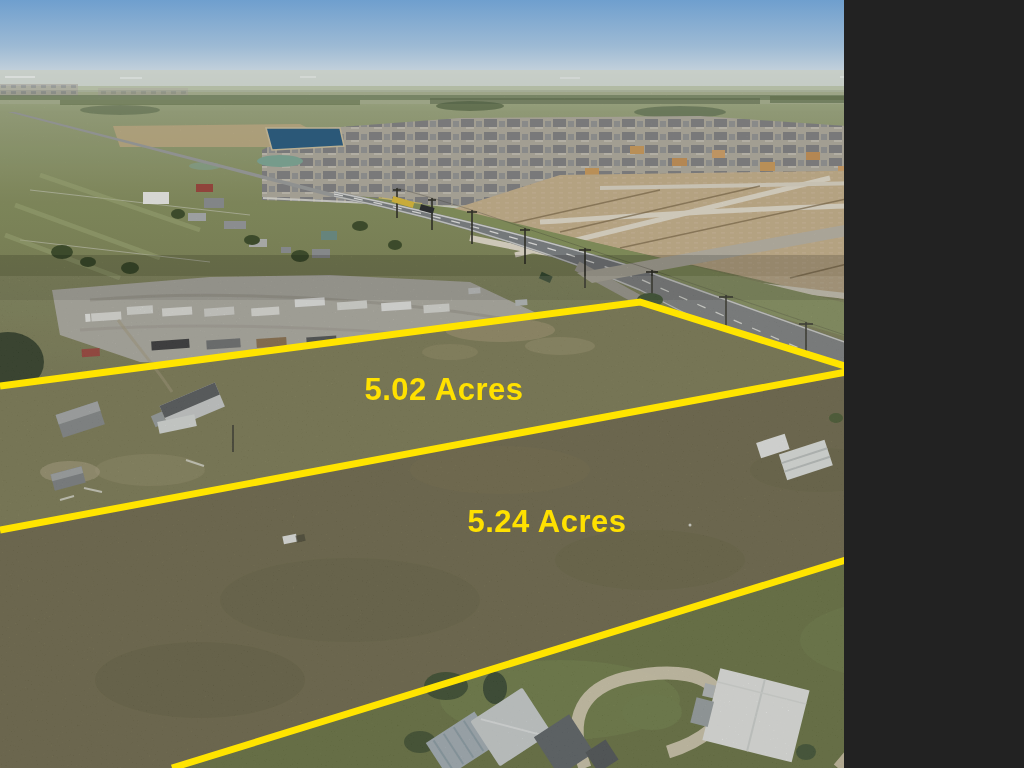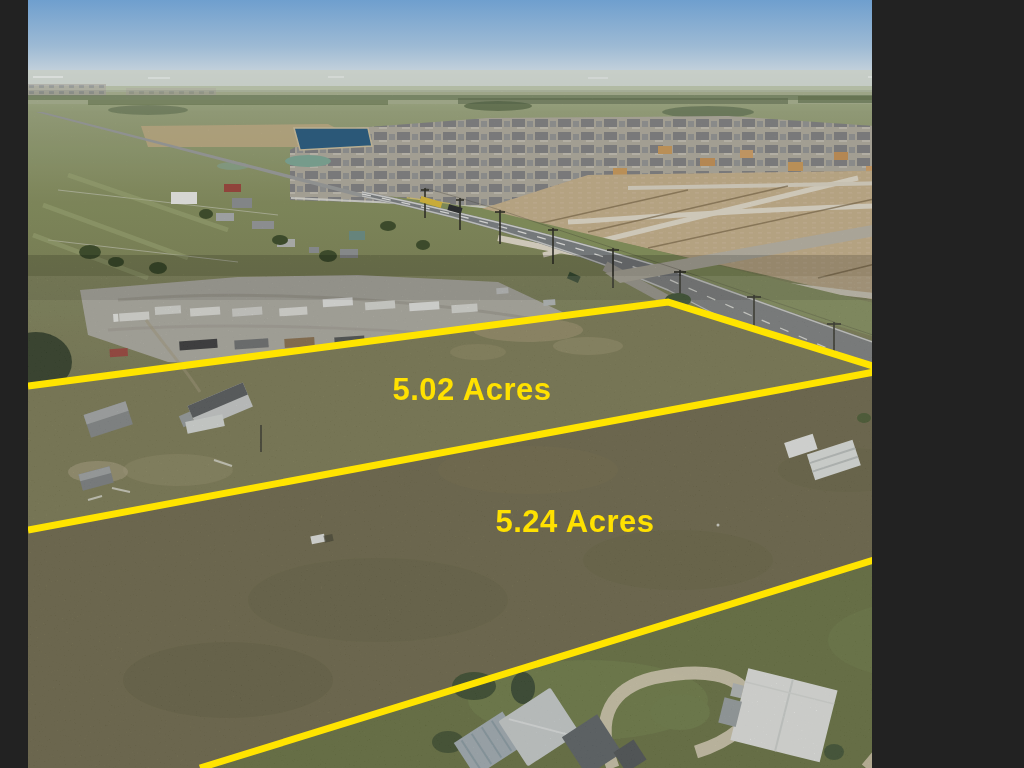--- a/index.html
+++ b/index.html
@@ -1,16 +1,16 @@
 <!DOCTYPE html>
 <html><head>
 <meta charset="utf-8">
 <style>
   html,body{margin:0;padding:0;background:#222;}
-  .stage{position:relative;width:844px;height:768px;overflow:hidden;font-family:"Liberation Sans",sans-serif;margin-left:28px;}
+  .stage{position:relative;width:844px;height:768px;overflow:hidden;font-family:"Liberation Sans",sans-serif;}
   .stage svg{display:block;width:1024px;height:768px;}
   .acre-label{font-family:"Liberation Sans","DejaVu Sans",sans-serif;font-weight:700;font-size:31px;letter-spacing:0.5px;}
 </style>
 </head>
 <body>
 
 <div class="stage">
 <svg viewBox="0 0 1024 768" xmlns="http://www.w3.org/2000/svg">
   <defs>
     <linearGradient id="skyG" x1="0" y1="0" x2="0" y2="1">

